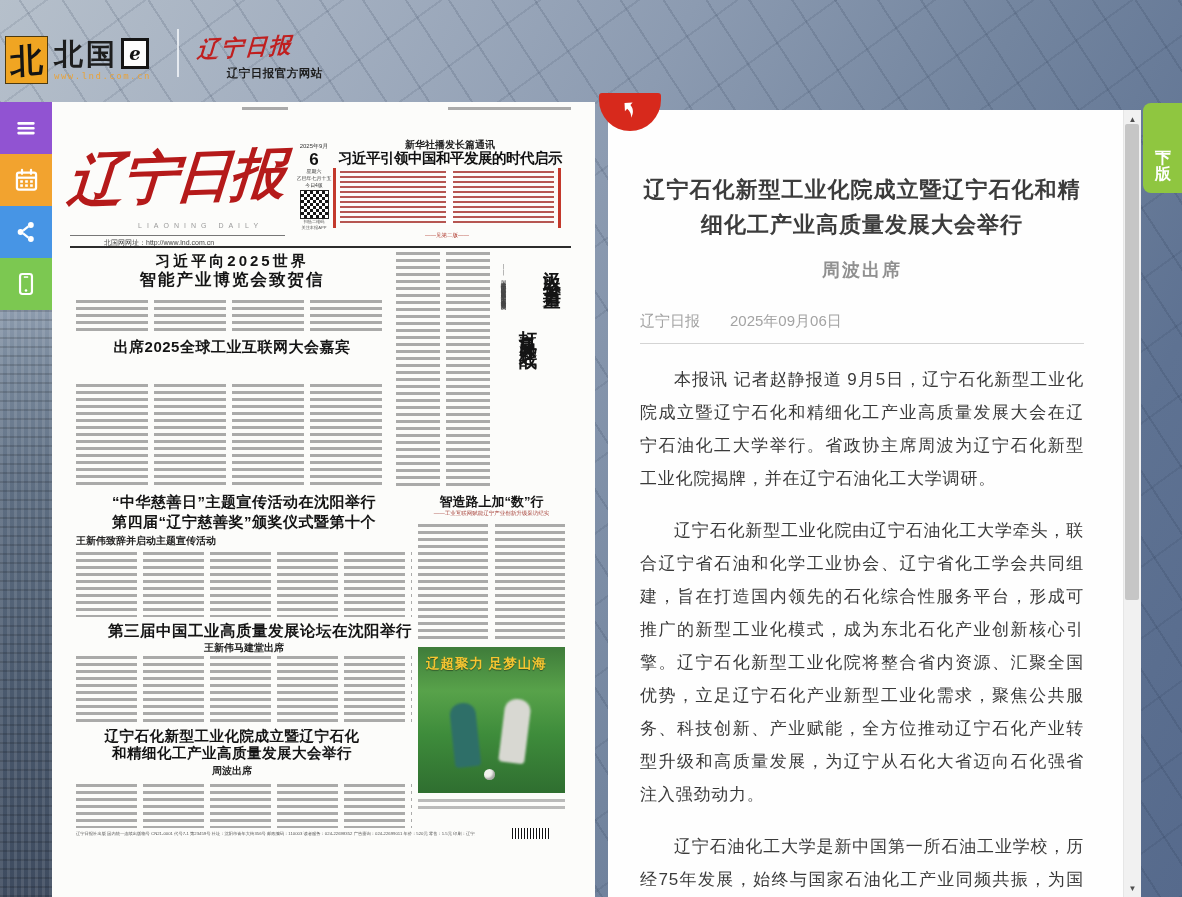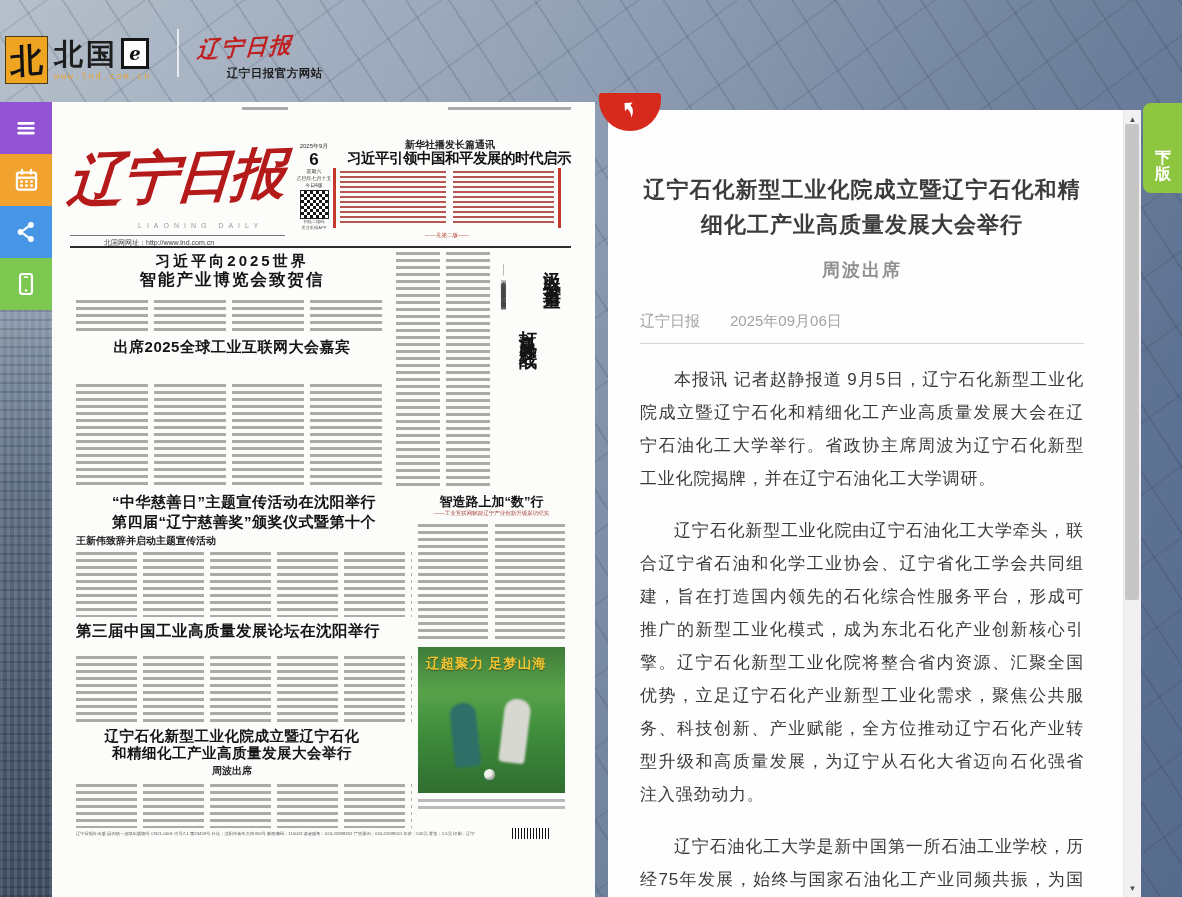--- a/index.html
+++ b/index.html
@@ -77,21 +77,21 @@
   .np-rule-thick{left:18px;top:144px;width:501px;height:2px;background:#2c2c2c;}
   .np-datecol{left:240px;top:40px;width:44px;text-align:center;}
   .np-datecol *{position:static;display:block;}
   .np-d-month{font-size:6px;color:#333;}
   .np-d-day{font-size:17px;font-weight:bold;color:#111;line-height:17px;}
   .np-d-small{font-size:5.5px;color:#333;transform:scale(.9);}
   .np-qr{left:248px;top:88px;width:27px;height:27px;border:1px solid #222;
          background:repeating-conic-gradient(#161616 0% 25%,#fff 25% 50%) 0 0/6px 6px;}
   .np-qrcap{left:236px;width:52px;text-align:center;font-size:4.5px;color:#555;transform:scale(.92);}
   .np-kicker{left:281px;top:36px;width:234px;text-align:center;font-size:10px;font-weight:bold;color:#222;}
-  .np-leadtitle{left:277px;top:47px;width:242px;text-align:right;font-size:14.5px;font-weight:900;
+  .np-leadtitle{left:277px;top:47px;width:242px;text-align:center;font-size:14.5px;font-weight:900;
                 color:#101010;letter-spacing:-0.5px;}
   .np-leadbox{left:281px;top:66px;width:222px;height:60px;border-left:3px solid #c3392c;border-right:3px solid #c3392c;}
   .np-leadbox .txred{position:absolute;inset:3px 4px;}
   .np-jump{left:281px;top:130px;width:228px;text-align:center;font-size:5.5px;color:#b03a2e;}
   .np-h1{left:24px;top:150px;width:312px;text-align:center;font-weight:900;color:#141414;}
   .np-h1 div{position:static;}
   .np-h1-l1{font-size:15px;letter-spacing:3px;line-height:18px;}
   .np-h1-l2{font-size:16.5px;letter-spacing:2px;line-height:19px;}
   .np-tx-a{left:24px;top:198px;width:312px;height:33px;}
   .np-tx-rs{left:344px;top:150px;width:96px;height:236px;}
@@ -104,21 +104,21 @@
            letter-spacing:0.5px;opacity:.9;}
   .np-vhead{left:464px;top:156px;height:282px;writing-mode:vertical-rl;font-weight:900;color:#141414;
             font-size:18px;letter-spacing:4px;}
   .np-vhead span{position:static;display:block;}
   .np-vh2{margin-top:0;padding-top:58px;}
   .np-h3{left:24px;top:390px;width:336px;text-align:center;font-weight:900;color:#141414;}
   .np-h3 div{position:static;}
   .np-h3-l{font-size:15px;letter-spacing:0.5px;line-height:20px;}
   .np-h3-sub{left:24px;top:432px;width:336px;text-align:left;font-size:10px;font-weight:bold;color:#222;}
   .np-tx-c{left:24px;top:450px;width:336px;height:65px;}
-  .np-h5{left:24px;top:519px;width:336px;text-align:left;font-size:15.5px;font-weight:900;color:#141414;letter-spacing:0.5px;}
+  .np-h5{left:24px;top:519px;width:336px;text-align:right;font-size:15.5px;font-weight:900;color:#141414;letter-spacing:0.5px;}
   .np-h5-sub{left:24px;top:539px;width:336px;text-align:center;font-size:10px;font-weight:bold;color:#222;}
   .np-tx-d{left:24px;top:554px;width:336px;height:66px;}
   .np-h6{left:24px;top:626px;width:312px;text-align:center;font-weight:900;color:#141414;}
   .np-h6 div{position:static;}
   .np-h6-l{font-size:14.5px;letter-spacing:0.5px;line-height:17px;}
   .np-h6-sub{left:24px;top:662px;width:312px;text-align:center;font-size:10px;font-weight:bold;color:#222;}
   .np-tx-f{left:24px;top:682px;width:336px;height:44px;}
   .np-h4{left:366px;top:391px;width:147px;text-align:center;font-size:13px;font-weight:900;color:#141414;}
   .np-h4-sub{left:366px;top:408px;width:147px;text-align:center;font-size:5.5px;color:#a8443c;}
   .np-tx-e{left:366px;top:422px;width:147px;height:116px;}
@@ -280,20 +280,21 @@
     </div>
 
     <div class="np-h3">
       <div class="np-h3-l">“中华慈善日”主题宣传活动在沈阳举行</div>
       <div class="np-h3-l">第四届“辽宁慈善奖”颁奖仪式暨第十个</div>
     </div>
     <div class="np-h3-sub">王新伟致辞并启动主题宣传活动</div>
     <div class="tx5 np-tx-c"></div>
 
     <div class="np-h5">第三届中国工业高质量发展论坛在沈阳举行</div>
+    <div class="np-h5-sub">王新伟马建堂出席</div>
     <div class="tx5 np-tx-d"></div>
 
     <div class="np-h6">
       <div class="np-h6-l">辽宁石化新型工业化院成立暨辽宁石化</div>
       <div class="np-h6-l">和精细化工产业高质量发展大会举行</div>
     </div>
     <div class="np-h6-sub">周波出席</div>
     <div class="tx5 np-tx-f"></div>
 
     <div class="np-h4">智造路上加“数”行</div>

